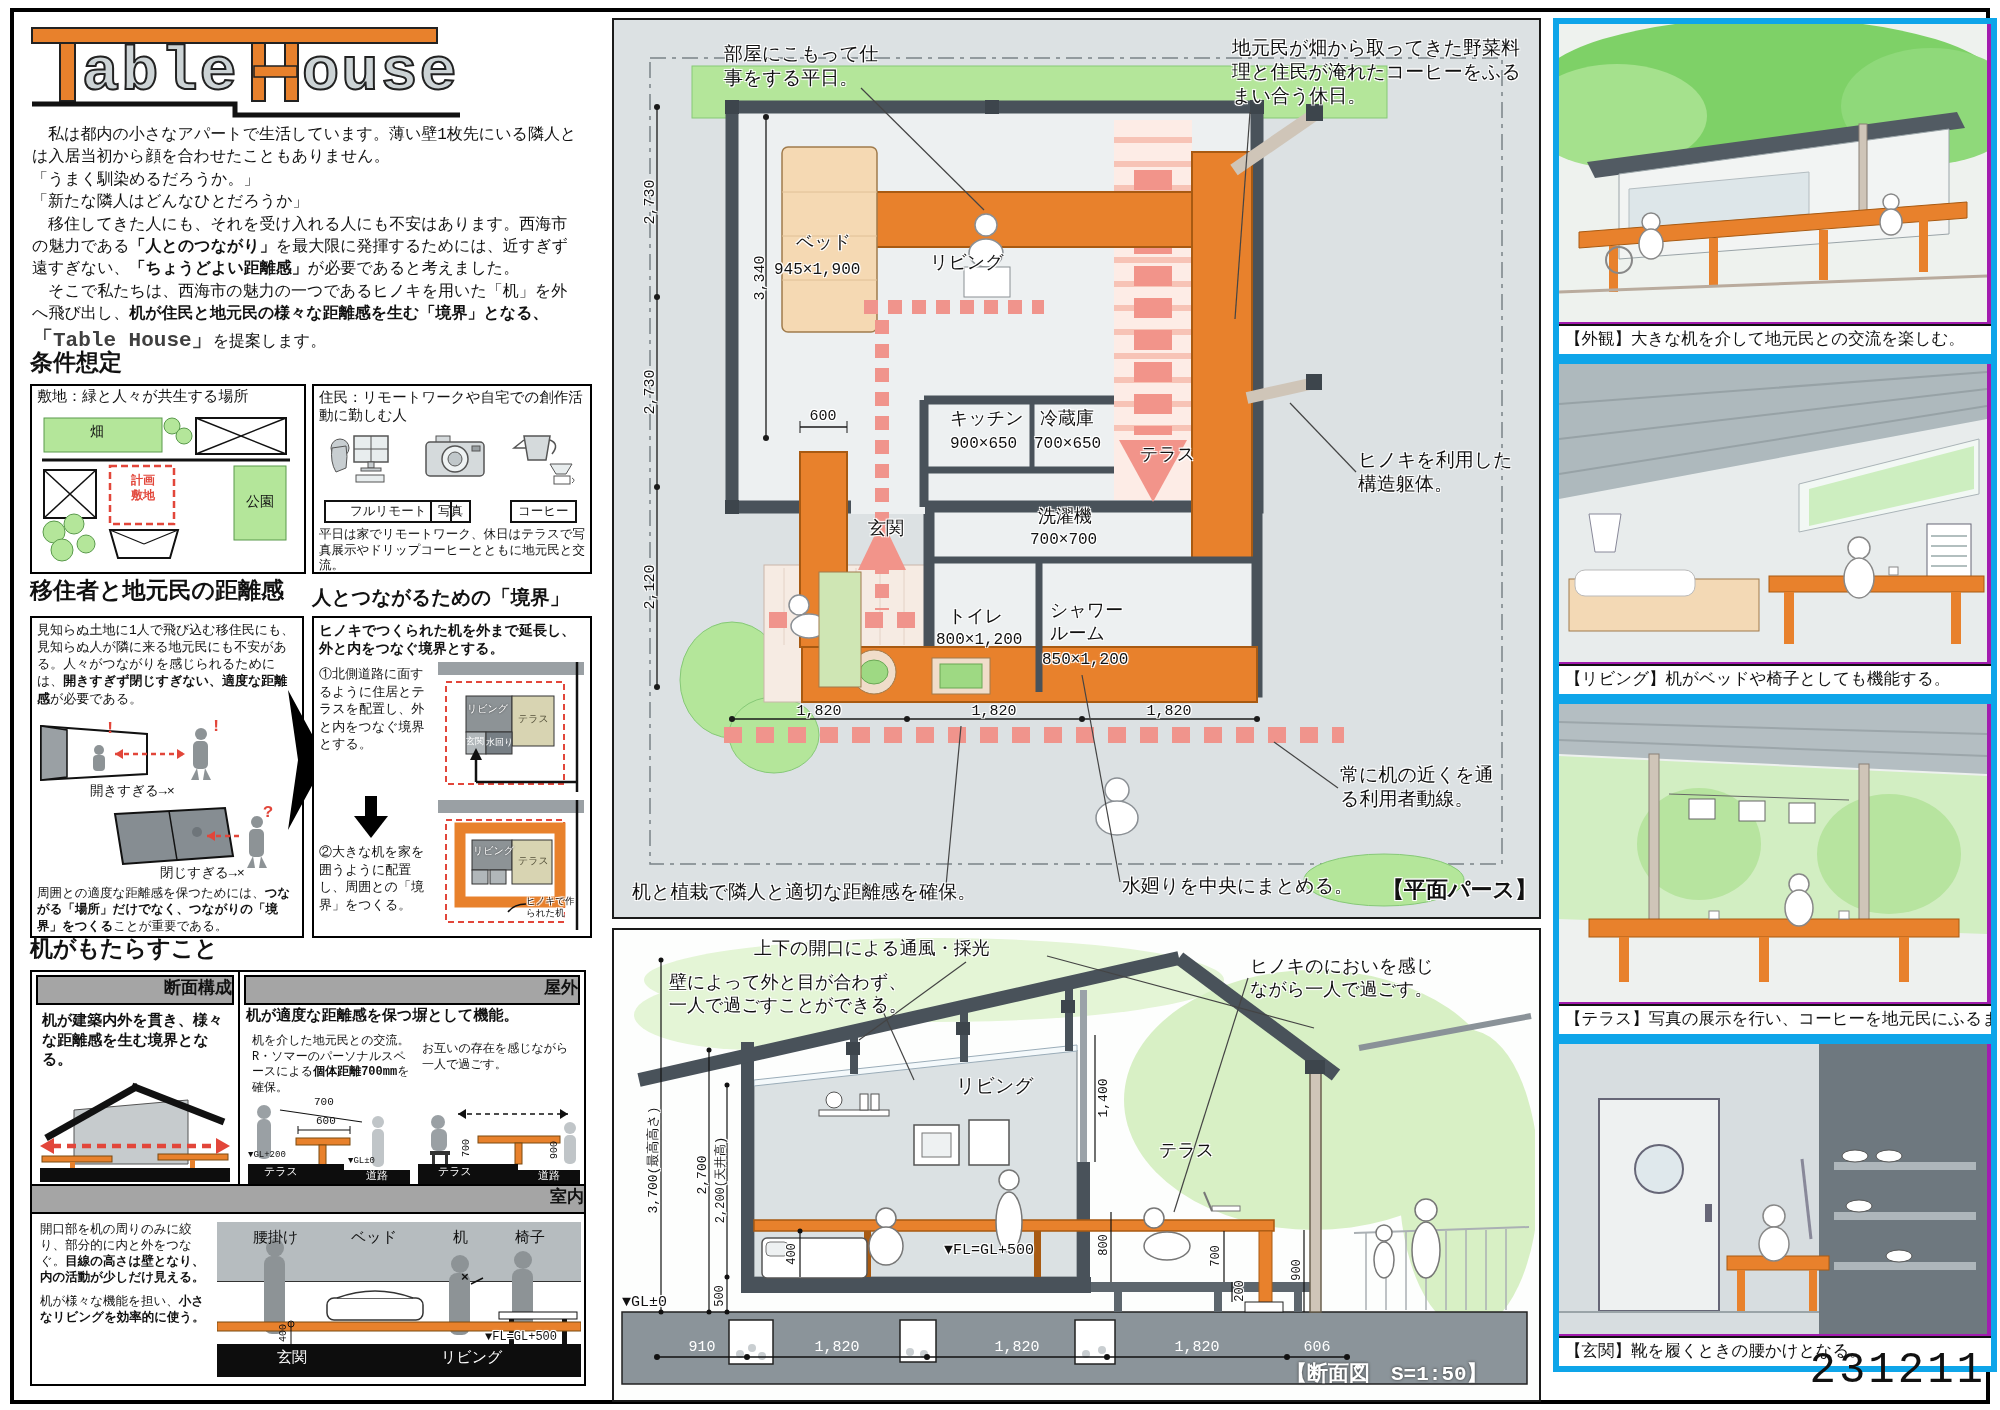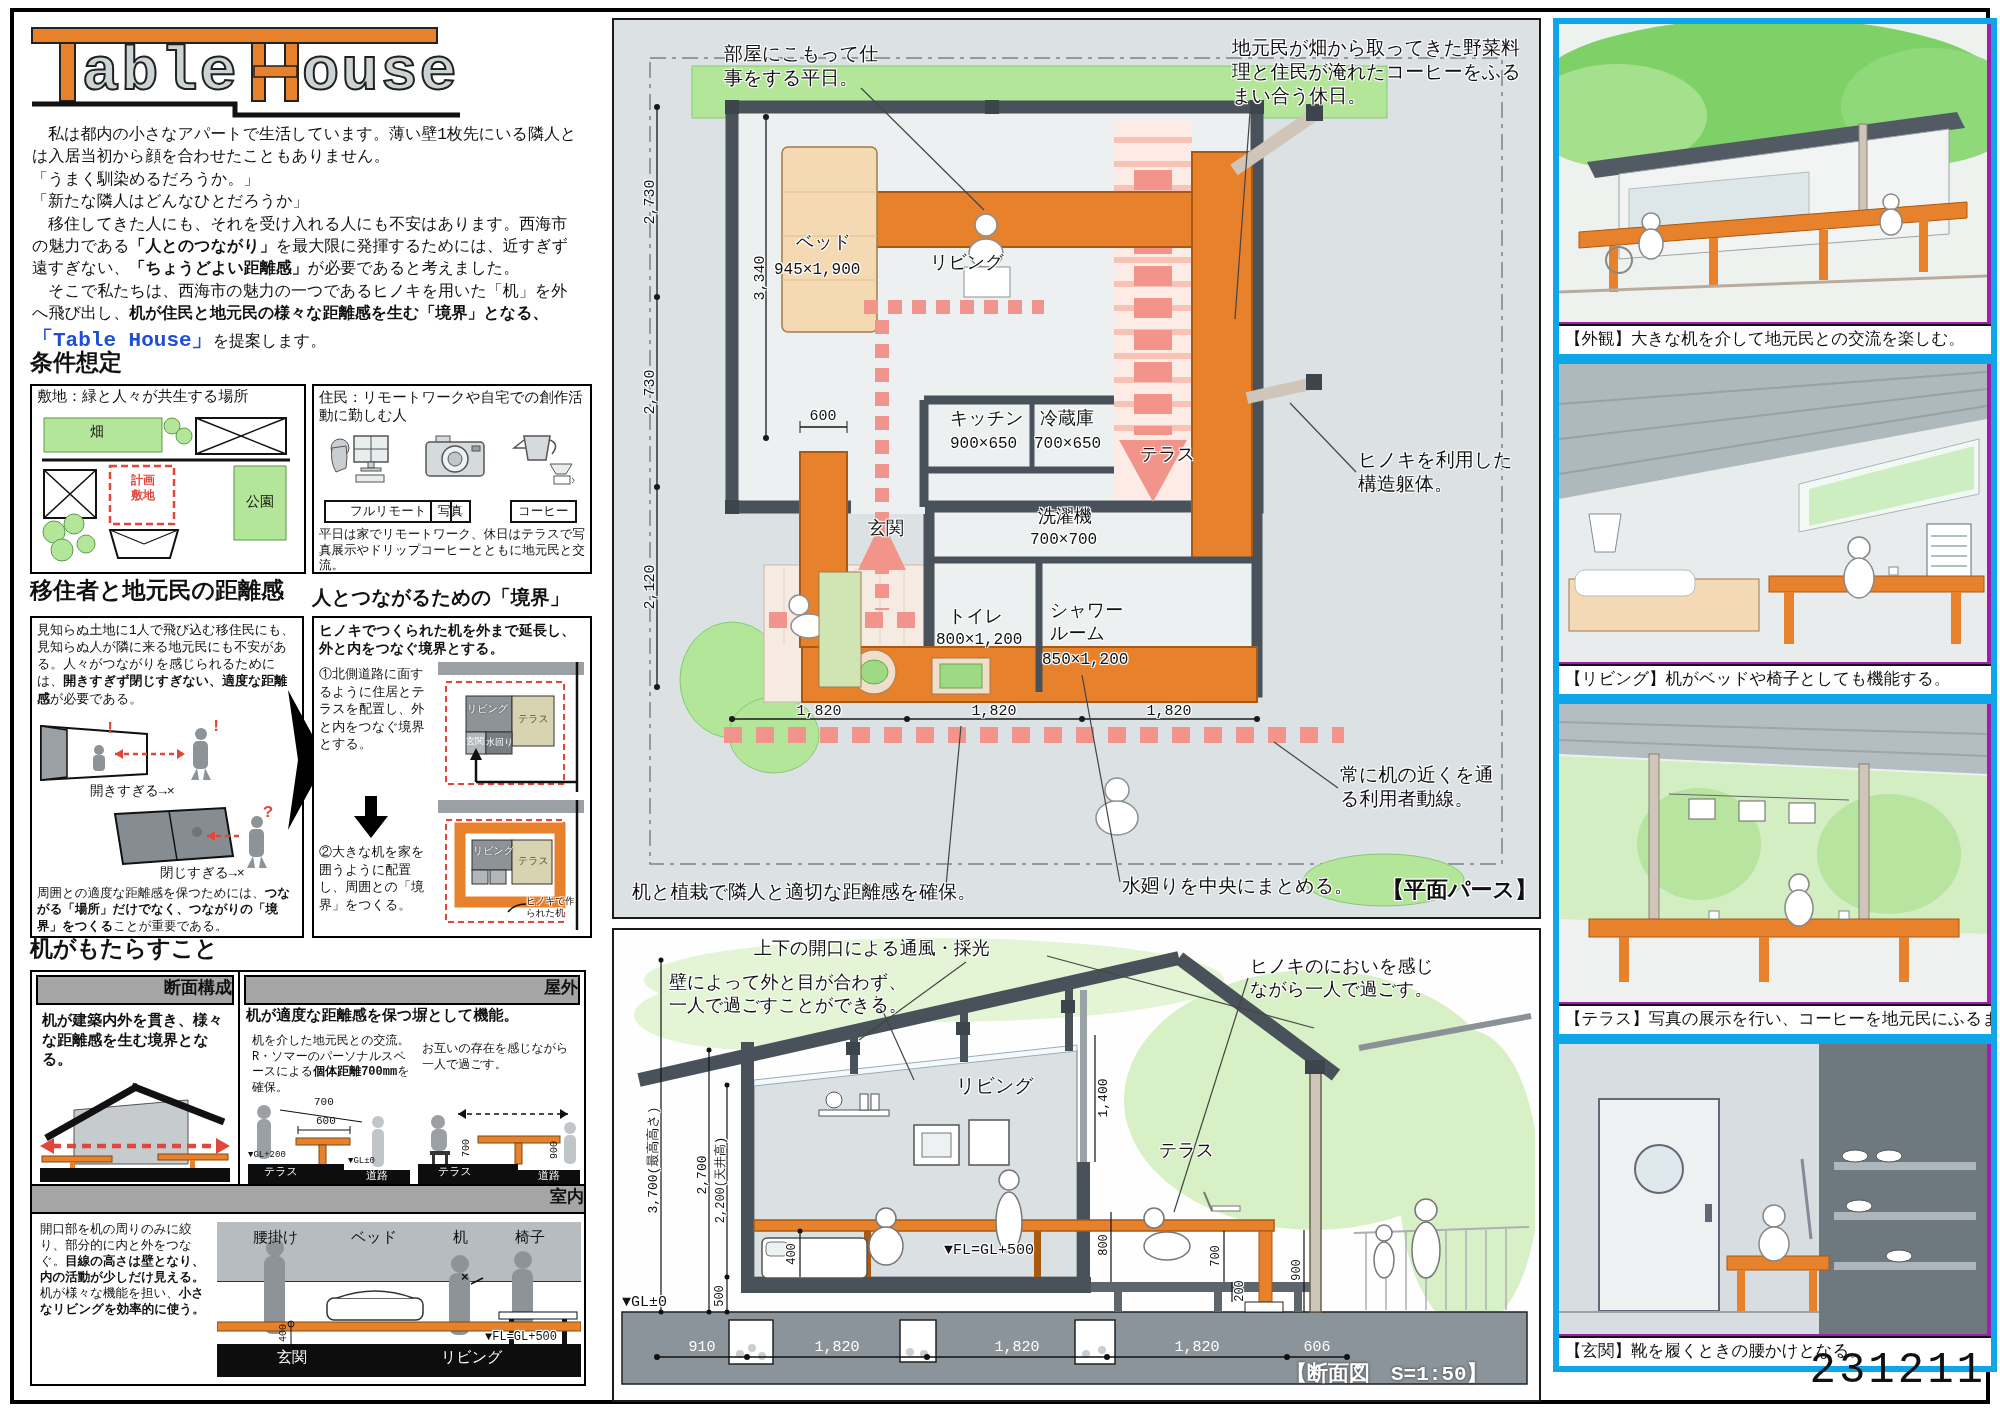--- a/index.html
+++ b/index.html
@@ -41,21 +41,21 @@
     <div class="logoletters" style="left:52px;top:20px">able</div>
     <div class="logoletters" style="left:272px;top:20px">ouse</div>
   </div>
 
   <div class="abs" style="left:32px;top:124px;width:550px;font-size:16px;line-height:1.4">
     <p>　私は都内の小さなアパートで生活しています。薄い壁1枚先にいる隣人とは入居当初から顔を合わせたこともありません。</p>
     <p>「うまく馴染めるだろうか。」</p>
     <p>「新たな隣人はどんなひとだろうか」</p>
     <p><span>　移住してきた人にも、それを受け入れる人にも不安はあります。西海市の魅力である</span><b>「人とのつながり」</b><span>を最大限に発揮するためには、近すぎず遠すぎない、</span><b>「ちょうどよい距離感」</b><span>が必要であると考えました。</span></p>
     <p><span>　そこで私たちは、西海市の魅力の一つであるヒノキを用いた「机」を外へ飛び出し、</span><b>机が住民と地元民の様々な距離感を生む「境界」となる、</b></p>
-    <p><b style="color:#1d4ed8;font-size:21px">「Table House」</b><span>を提案します。</span></p>
+    <p><b style="color:#404040;font-size:21px">「Table House」</b><span>を提案します。</span></p>
   </div>
 
   <div class="abs h2" style="left:30px;top:352px">条件想定</div>
   <div class="abs box" style="left:30px;top:384px;width:272px;height:186px">
     <div class="lbl" style="left:5px;top:3px;font-size:15px">敷地：緑と人々が共生する場所</div>
     <div class="abs" style="left:6px;top:26px;width:258px;height:152px">
       <svg width="258" height="152">
         <rect x="6" y="6" width="118" height="34" fill="#b4e69a" stroke="#5a9a4c" stroke-width="1"></rect>
         <circle cx="134" cy="14" r="8" fill="#b4e69a" stroke="#5a9a4c"></circle>
         <circle cx="146" cy="24" r="8" fill="#b4e69a" stroke="#5a9a4c"></circle>
@@ -268,21 +268,21 @@
         <rect x="100" y="72" width="62" height="14" fill="#0d0d0d"></rect>
       </svg>
       <div class="vrot" style="left:48px;top:50px;font-size:10px">700</div>
       <div class="vrot" style="left:136px;top:52px;font-size:10px">900</div>
       <div class="lbl" style="left:20px;top:68px;font-size:11px;color:#fff">テラス</div>
       <div class="lbl" style="left:120px;top:72px;font-size:11px;color:#fff">道路</div>
     </div>
     <div class="graybar" style="left:-2px;top:212px;width:552px">室内</div>
     <div class="lbl" style="left:8px;top:250px;width:170px;font-size:12.5px;line-height:1.28">
       <p><span>開口部を机の周りのみに絞り、部分的に内と外をつなぐ。</span><b>目線の高さは壁となり、内の活動が少しだけ見える。</b></p>
-      <p style="margin-top:0"><span>机が様々な機能を担い、</span><b>小さなリビングを効率的に使う。</b></p>
+      <p style="margin-top:8px"><span>机が様々な機能を担い、</span><b>小さなリビングを効率的に使う。</b></p>
     </div>
     <div class="abs" style="left:185px;top:250px;width:364px;height:155px">
       <svg width="364" height="155">
         <rect x="0" y="0" width="364" height="60" fill="#b6bcbf"></rect>
         <line x1="0" y1="60" x2="364" y2="60" stroke="#333" stroke-width="2"></line>
         <rect x="0" y="60" width="364" height="40" fill="#fff"></rect>
         <circle cx="58" cy="26" r="9" fill="#8d9396"></circle>
         <rect x="47" y="34" width="21" height="78" rx="8" fill="#8d9396"></rect>
         <rect x="110" y="76" width="96" height="22" rx="7" fill="#fff" stroke="#333" stroke-width="1.5"></rect>
         <path d="M120 76 Q158 62 196 76" fill="#fff" stroke="#333" stroke-width="1.5"></path>

